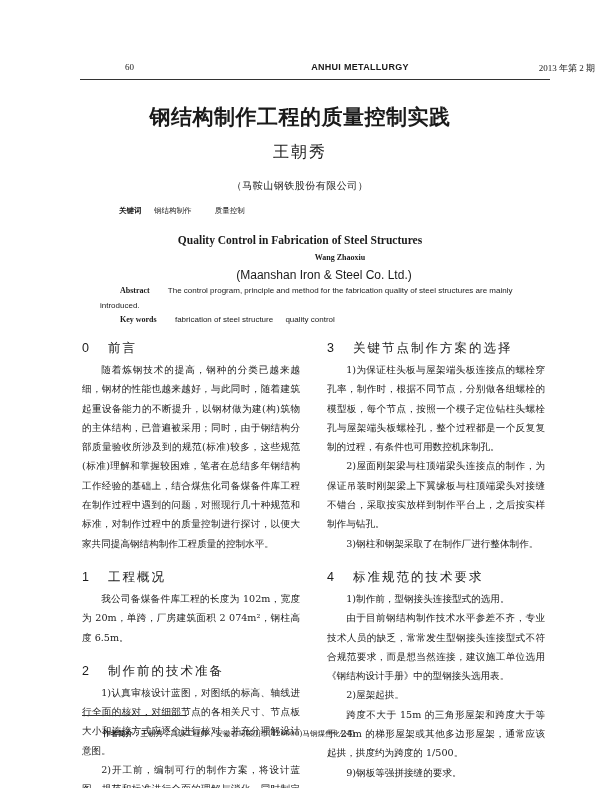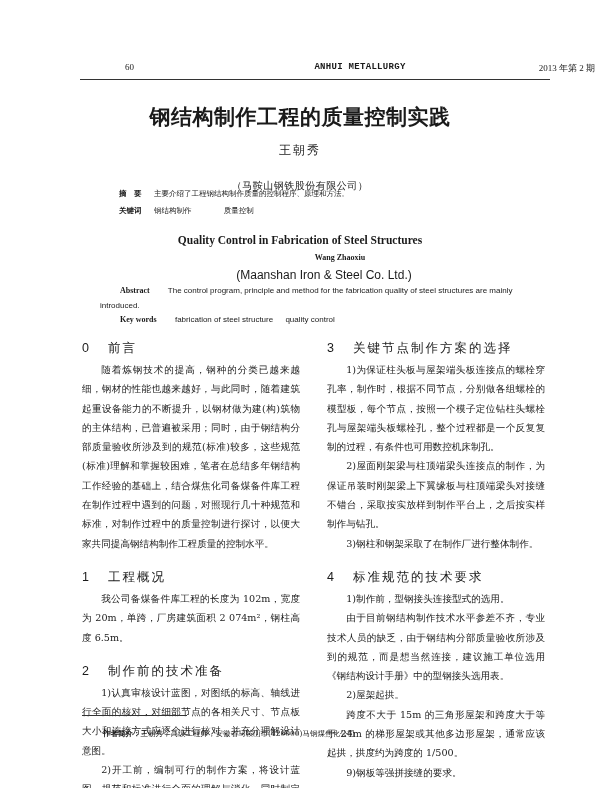--- a/index.html
+++ b/index.html
@@ -1,26 +1,26 @@
 <!DOCTYPE html>
 <html><head>
 <meta charset="utf-8">
 <style>
   html, body { margin: 0; padding: 0; background: #ffffff; }
   body { width: 600px; height: 788px; position: relative; overflow: hidden; color: #1a1a1a; font-family: "DejaVu Serif", serif; }
   .page { position: absolute; left: 0; top: 0; width: 600px; height: 788px; }
 
   .running-header { position: absolute; left: 80px; top: 60px; width: 470px; height: 16px; font-size: 9px; margin-left: 45px; }
   .running-header .pn { position: absolute; left: 0; top: 2px; font-family: "Liberation Serif", serif; }
-  .running-header .jn { position: absolute; left: 0; right: 0; top: 2px; text-align: center; font-family: Liberation Mono, monospace; font-weight: bold; letter-spacing: 0.3px; }
+  .running-header .jn { position: absolute; left: 0; right: 0; top: 2px; text-align: center; font-family: Liberation Sans, sans-serif; font-weight: bold; letter-spacing: 0.3px; }
   .running-header .iss { position: absolute; right: 0; top: 2px; font-family: "Liberation Serif", serif; }
   .header-rule { position: absolute; left: 80px; top: 79px; width: 470px; height: 0; border-top: 1.5px solid #333; }
 
   .cn-title { position: absolute; left: 0; width: 600px; top: 103px; text-align: center; font-size: 21px; font-weight: bold; letter-spacing: 0.5px; font-family: "DejaVu Sans", sans-serif; }
-  .cn-author { position: absolute; left: 0; width: 600px; top: 142px; text-align: center; font-size: 12px; letter-spacing: 2px; }
+  .cn-author { position: absolute; left: 0; width: 600px; top: 142px; text-align: center; font-size: 16px; letter-spacing: 2px; }
   .cn-affil { position: absolute; left: 0; width: 600px; top: 179px; text-align: center; font-size: 10px; letter-spacing: 0.5px; }
 
   .cn-abs { position: absolute; left: 119px; top: 189px; font-size: 7.5px; white-space: nowrap; }
   .cn-kw { position: absolute; left: 119px; top: 206px; font-size: 7.5px; white-space: nowrap; }
   .lbl { font-weight: bold; margin-right: 10px; font-family: "DejaVu Sans", sans-serif; }
 
   .en-title { position: absolute; left: 0; width: 600px; top: 234px; text-align: center; font-size: 11.5px; font-weight: bold; font-family: "Liberation Serif", serif; }
   .en-author { position: absolute; left: 0; width: 600px; top: 253px; text-align: center; font-size: 8px; font-weight: bold; font-family: "Liberation Serif", serif; padding-left: 40px; }
   .en-affil { position: absolute; left: 0; width: 600px; top: 268px; text-align: center; font-size: 12px; font-family: "Liberation Sans", sans-serif; margin-left: 24px; }
   .en-abs { position: absolute; left: 100px; width: 450px; top: 283px; font-size: 8px; font-family: "Liberation Sans", sans-serif; line-height: 15px; text-indent: 20px; }
@@ -50,28 +50,24 @@
     <span class="pn">60</span>
     <span class="jn">ANHUI METALLURGY</span>
     <span class="iss">2013 年第 2 期</span>
   </div>
   <div class="header-rule"></div>
 
   <div class="cn-title">钢结构制作工程的质量控制实践</div>
   <div class="cn-author">王朝秀</div>
   <div class="cn-affil">（马鞍山钢铁股份有限公司）</div>
 
-  <div class="cn-abs">
-    <span class="lbl">摘　要</span>
-    <span>主要介绍了工程钢结构制作质量的控制程序、原理和方法。</span>
-  </div>
   <div class="cn-kw">
     <span class="lbl">关键词</span>
     <span>钢结构制作</span>
-    <span style="margin-left:30px">质量控制</span>
+    <span style="margin-left:21px">质量控制</span>
   </div>
 
   <div class="en-title">Quality Control in Fabrication of Steel Structures</div>
   <div class="en-author">Wang Zhaoxiu</div>
   <div class="en-affil">(Maanshan Iron &amp; Steel Co. Ltd.)</div>
   <div class="en-abs">
     <span class="lbl">Abstract</span>
     <span>The control program, principle and method for the fabrication quality of steel structures are mainly introduced.</span>
   </div>
   <div class="en-kw">
@@ -106,21 +102,21 @@
     </div>
     <p class="para">1)为保证柱头板与屋架端头板连接点的螺栓穿孔率，制作时，根据不同节点，分别做各组螺栓的模型板，每个节点，按照一个模子定位钻柱头螺栓孔与屋架端头板螺栓孔，整个过程都是一个反复复制的过程，有条件也可用数控机床制孔。</p>
     <p class="para">2)屋面刚架梁与柱顶端梁头连接点的制作，为保证吊装时刚架梁上下翼缘板与柱顶端梁头对接缝不错台，采取按实放样到制作平台上，之后按实样制作与钻孔。</p>
     <p class="para">3)钢柱和钢架采取了在制作厂进行整体制作。</p>
     <div class="gap"></div>
 
     <div class="sec-h">
       <span class="num">4</span><span>标准规范的技术要求</span>
     </div>
     <p class="para">1)制作前，型钢接头连接型式的选用。</p>
-    <p class="para">由于目前钢结构制作技术水平参差不齐，专业技术人员的缺乏，由于钢结构分部质量验收所涉及到的规范，而是想当然连接，建议施工单位选用《钢结构设计手册》中的型钢接头选用表。</p>
+    <p class="para">由于目前钢结构制作技术水平参差不齐，专业技术人员的缺乏，常常发生型钢接头连接型式不符合规范要求，而是想当然连接，建议施工单位选用《钢结构设计手册》中的型钢接头选用表。</p>
     <p class="para">2)屋架起拱。</p>
     <p class="para">跨度不大于 15m 的三角形屋架和跨度大于等于 24m 的梯形屋架或其他多边形屋架，通常应该起拱，拱度约为跨度的 1/500。</p>
     <p class="para">9)钢板等强拼接缝的要求。</p>
   </div>
 
   <div class="foot-rule"></div>
   <div class="foot-note">
     <span class="lbl">作者简介：</span><span>王朝秀，高级工程师，安徽省马鞍山市(420000)马钢煤焦化公司</span>
   </div>
 

